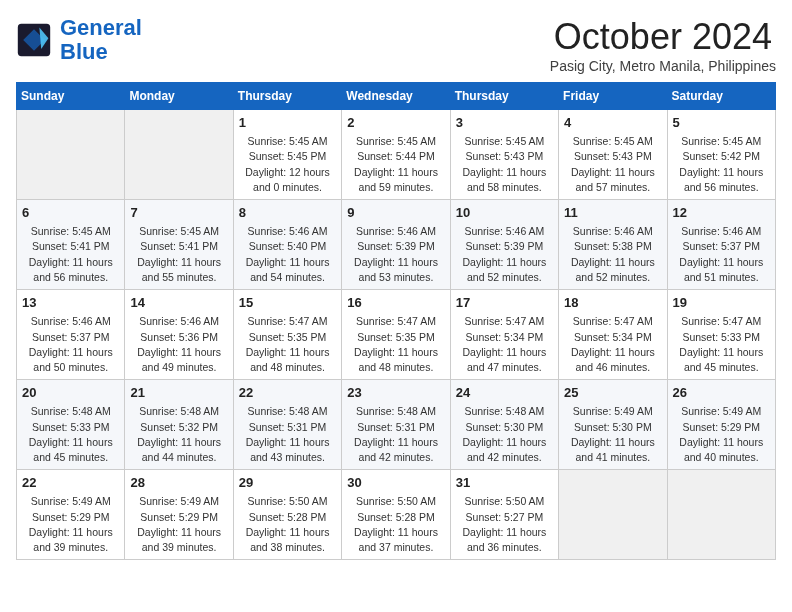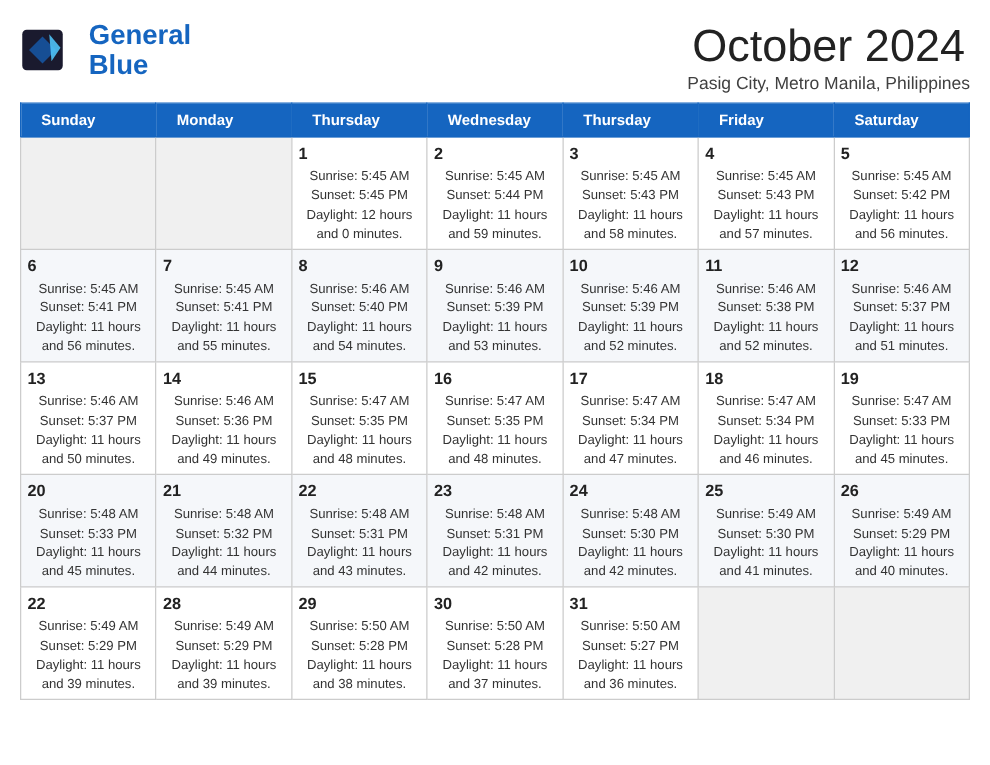--- a/index.html
+++ b/index.html
@@ -12,21 +12,21 @@
     }
     .header {
       display: flex;
       justify-content: space-between;
       align-items: flex-start;
       margin-bottom: 8px;
     }
     .logo {
       display: flex;
       align-items: center;
-      gap: 19px;
+      gap: 8px;
     }
     .logo-text {
       font-size: 22px;
       font-weight: bold;
       color: #1a1a2e;
       line-height: 1.1;
     }
     .logo-text span {
       color: #1565c0;
     }
@@ -48,21 +48,21 @@
       color: #404040;
     }
     table {
       width: 100%;
       border-collapse: collapse;
       font-size: 11px;
     }
     thead tr th {
       background: #1565c0;
       color: #fff;
-      padding: 6px 16px;
+      padding: 6px 4px;
       text-align: left;
       font-size: 12px;
       font-weight: bold;
       border: 1px solid #1565c0;
     }
     tbody tr td {
       border: 1px solid #ccc;
       vertical-align: top;
       padding: 4px 5px;
       width: 14.28%;

